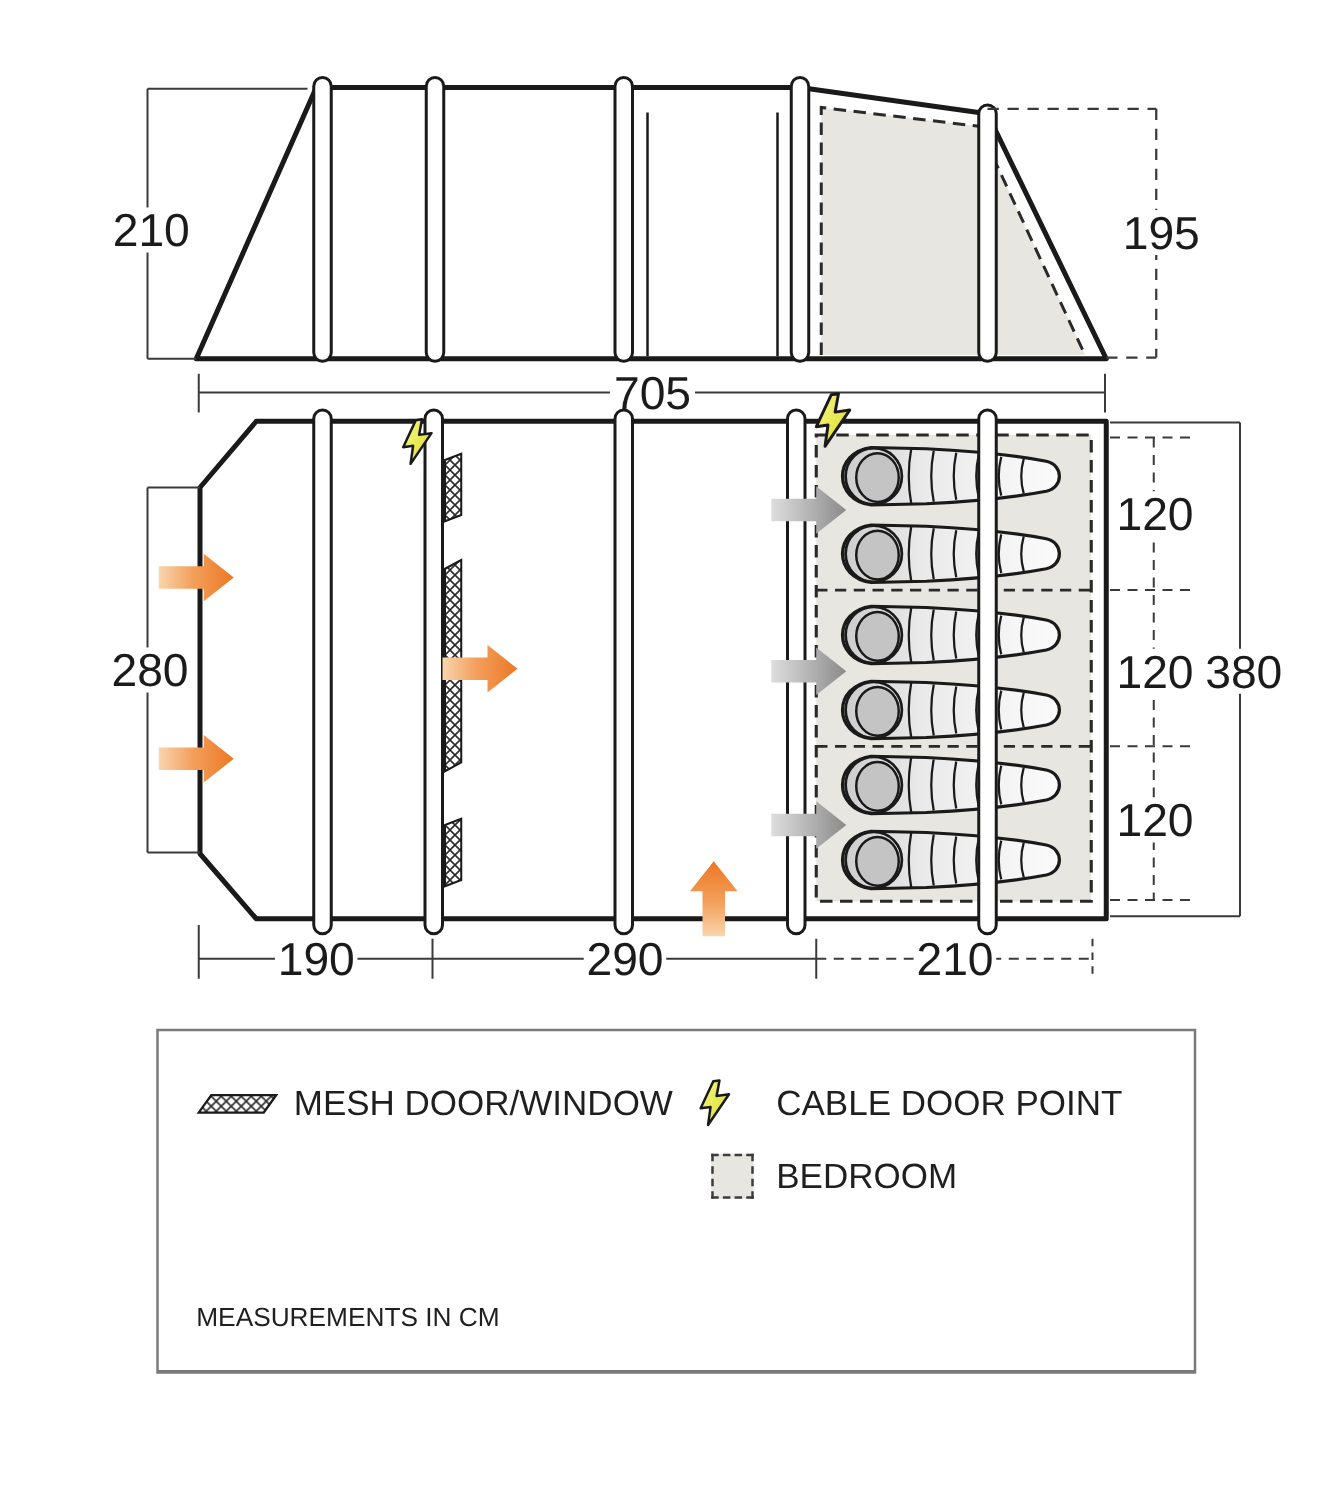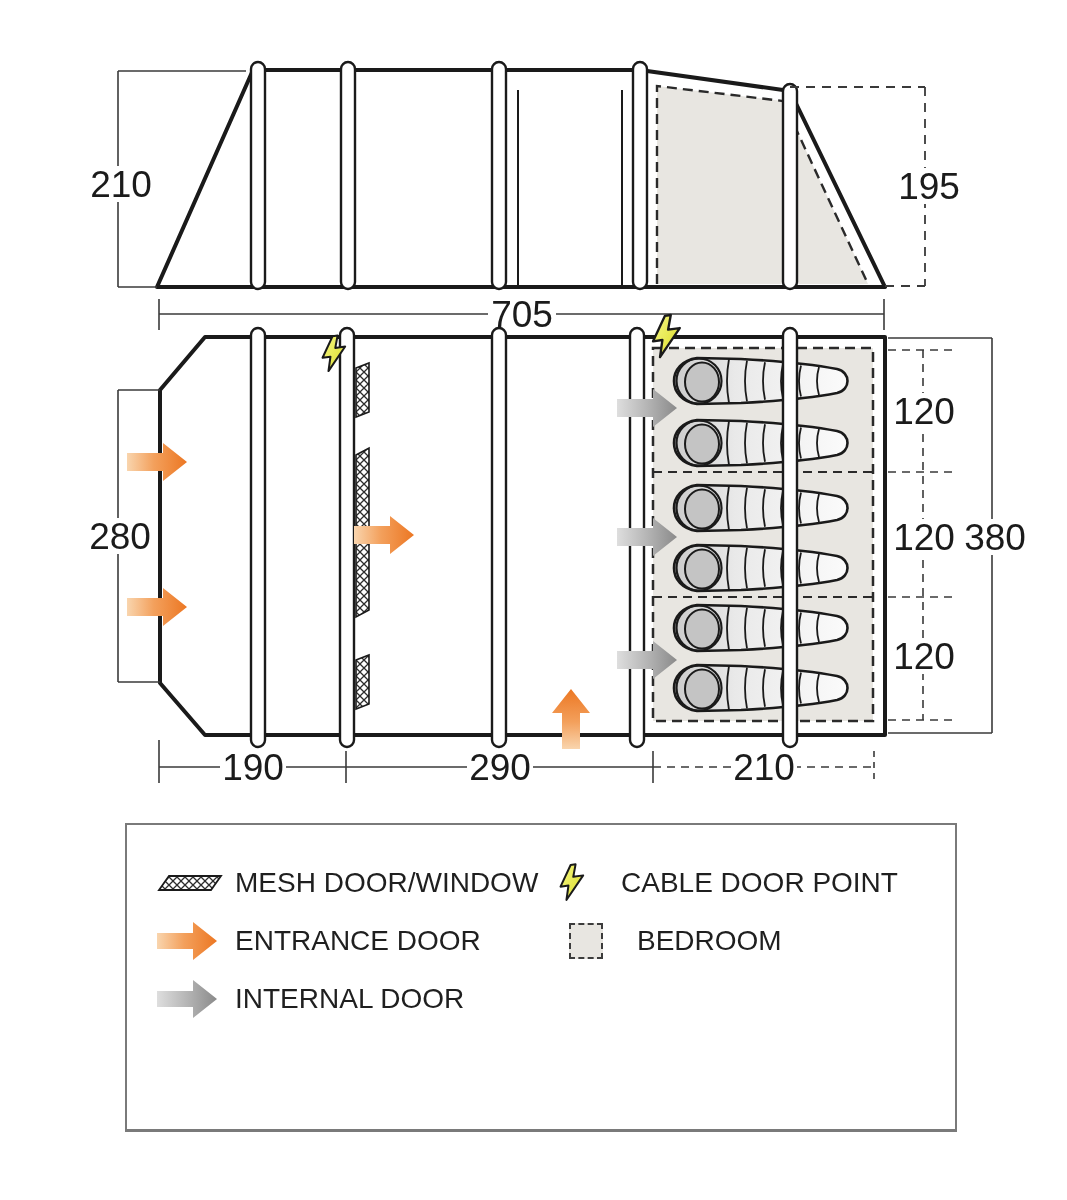--- a/index.html
+++ b/index.html
@@ -9,21 +9,21 @@
     border-radius:10px;
   }
   #plan-svg{position:absolute;left:0;top:0;}
   .dim-text{
     font-family:"Liberation Sans","DejaVu Sans",sans-serif;
     font-size:37px;fill:#1b1b1b;text-anchor:middle;
   }
   .lbl-bg{fill:#ffffff;}
   
   #legend{
-    position:absolute;left:125px;top:823px;width:832px;height:309px;
+    position:absolute;left:125px;top:823px;width:832px;height:276px;
     border:2px solid #7a7a7a;border-bottom-width:3px;background:#ffffff;box-sizing:border-box;
   }
   .lg-item{position:absolute;display:flex;align-items:center;height:40px;}
   .lg-item .icon-cell{display:flex;align-items:center;}
   .lg-col-left .icon-cell{flex:0 0 78px;}
   .lg-col-right .icon-cell{flex:0 0 64px;}
   .lg-label{
     font-size:28px;color:#1f1f1f;letter-spacing:0px;white-space:nowrap;line-height:1;
   }
   .lg-note{
@@ -216,70 +216,41 @@
             <rect width="8" height="8" fill="#ffffff"></rect>
             <path d="M0,8 L8,0 M0,0 L8,8" stroke="#2d2d2d" stroke-width="1.3"></path>
           </pattern>
         </defs>
         <polygon points="12,3 64,3 54,17 2,17" fill="url(#meshPatL)" stroke="#1a1a1a" stroke-width="1.8"></polygon>
       </svg>
     </span>
     <span class="lg-label">MESH DOOR/WINDOW</span>
   </div>
 
-  <div class="lg-item lg-col-left" style="left:30px;top:96px;">
-    <span class="icon-cell">
-      <svg width="62" height="40" viewBox="0 0 62 40">
-        <defs>
-          <linearGradient id="gradOrL" x1="0" y1="0" x2="1" y2="0">
-            <stop offset="0" stop-color="#f9d5ae"></stop>
-                <stop offset="0.45" stop-color="#f3a05c"></stop>
-                <stop offset="1" stop-color="#ec7723"></stop>
-          </linearGradient>
-        </defs>
-        <polygon points="0,12 36,12 36,1 60,20 36,39 36,28 0,28" fill="url(#gradOrL)"></polygon>
-      </svg>
-    </span>
-    <span class="lg-label">ENTRANCE DOOR</span>
-  </div>
-
-  <div class="lg-item lg-col-left" style="left:30px;top:154px;">
-    <span class="icon-cell">
-      <svg width="62" height="40" viewBox="0 0 62 40">
-        <defs>
-          <linearGradient id="gradGyL" x1="0" y1="0" x2="1" y2="0">
-            <stop offset="0" stop-color="#dedede"></stop>
-                <stop offset="0.5" stop-color="#b5b5b5"></stop>
-                <stop offset="1" stop-color="#8a8a8a"></stop>
-          </linearGradient>
-        </defs>
-        <polygon points="0,12 36,12 36,1 60,20 36,39 36,28 0,28" fill="url(#gradGyL)"></polygon>
-      </svg>
-    </span>
-    <span class="lg-label">INTERNAL DOOR</span>
-  </div>
+
 
   <div class="lg-item lg-col-right" style="left:430px;top:38px;">
     <span class="icon-cell">
       <svg width="34" height="40" viewBox="0 0 34 40">
         <defs>
           <linearGradient id="gradBoltL" x1="0" y1="0" x2="1" y2="1">
             <stop offset="0" stop-color="#f7f98b"></stop>
                 <stop offset="1" stop-color="#d9da1f"></stop>
           </linearGradient>
         </defs>
         <polygon points="16,2 3,22 11,22 7,36 27,14 17,14 21,2" fill="url(#gradBoltL)" stroke="#1a1a1a" stroke-width="2" stroke-linejoin="round" transform="rotate(-8 15 19)"></polygon>
       </svg>
     </span>
     <span class="lg-label">CABLE DOOR POINT</span>
   </div>
 
-  <div class="lg-item lg-col-right" style="left:430px;top:96px;gap:16px;">
+  <div class="lg-item lg-col-right" style="left:430px;top:96px;">
     <span class="icon-cell">
       <span class="bedroom-swatch" style="margin-left:12px;"></span>
     </span>
     <span class="lg-label">BEDROOM</span>
   </div>
 
 
+  <div class="lg-note">MEASUREMENTS IN CM</div>
 </div>
 
 </div>
 
 </body></html>

